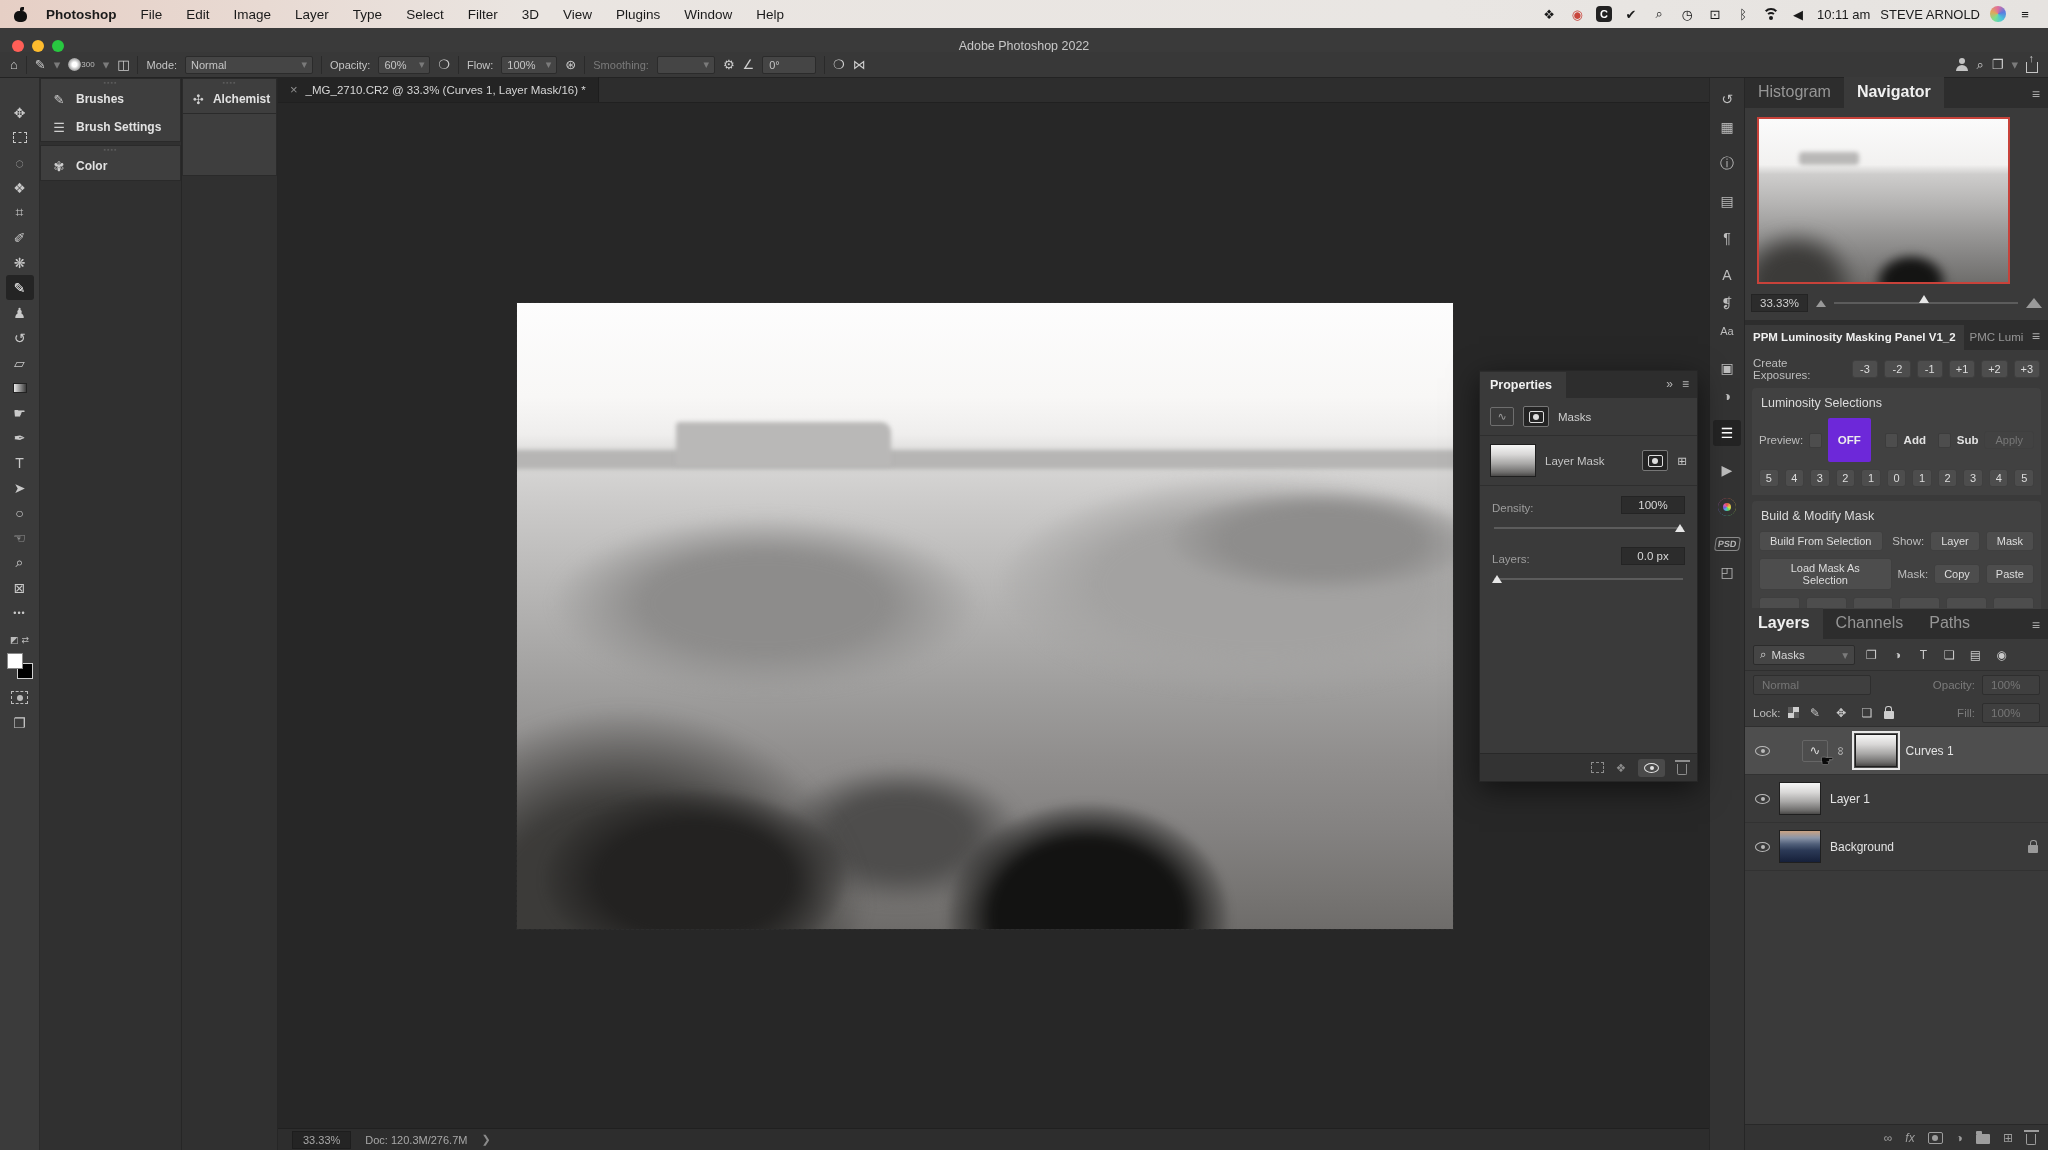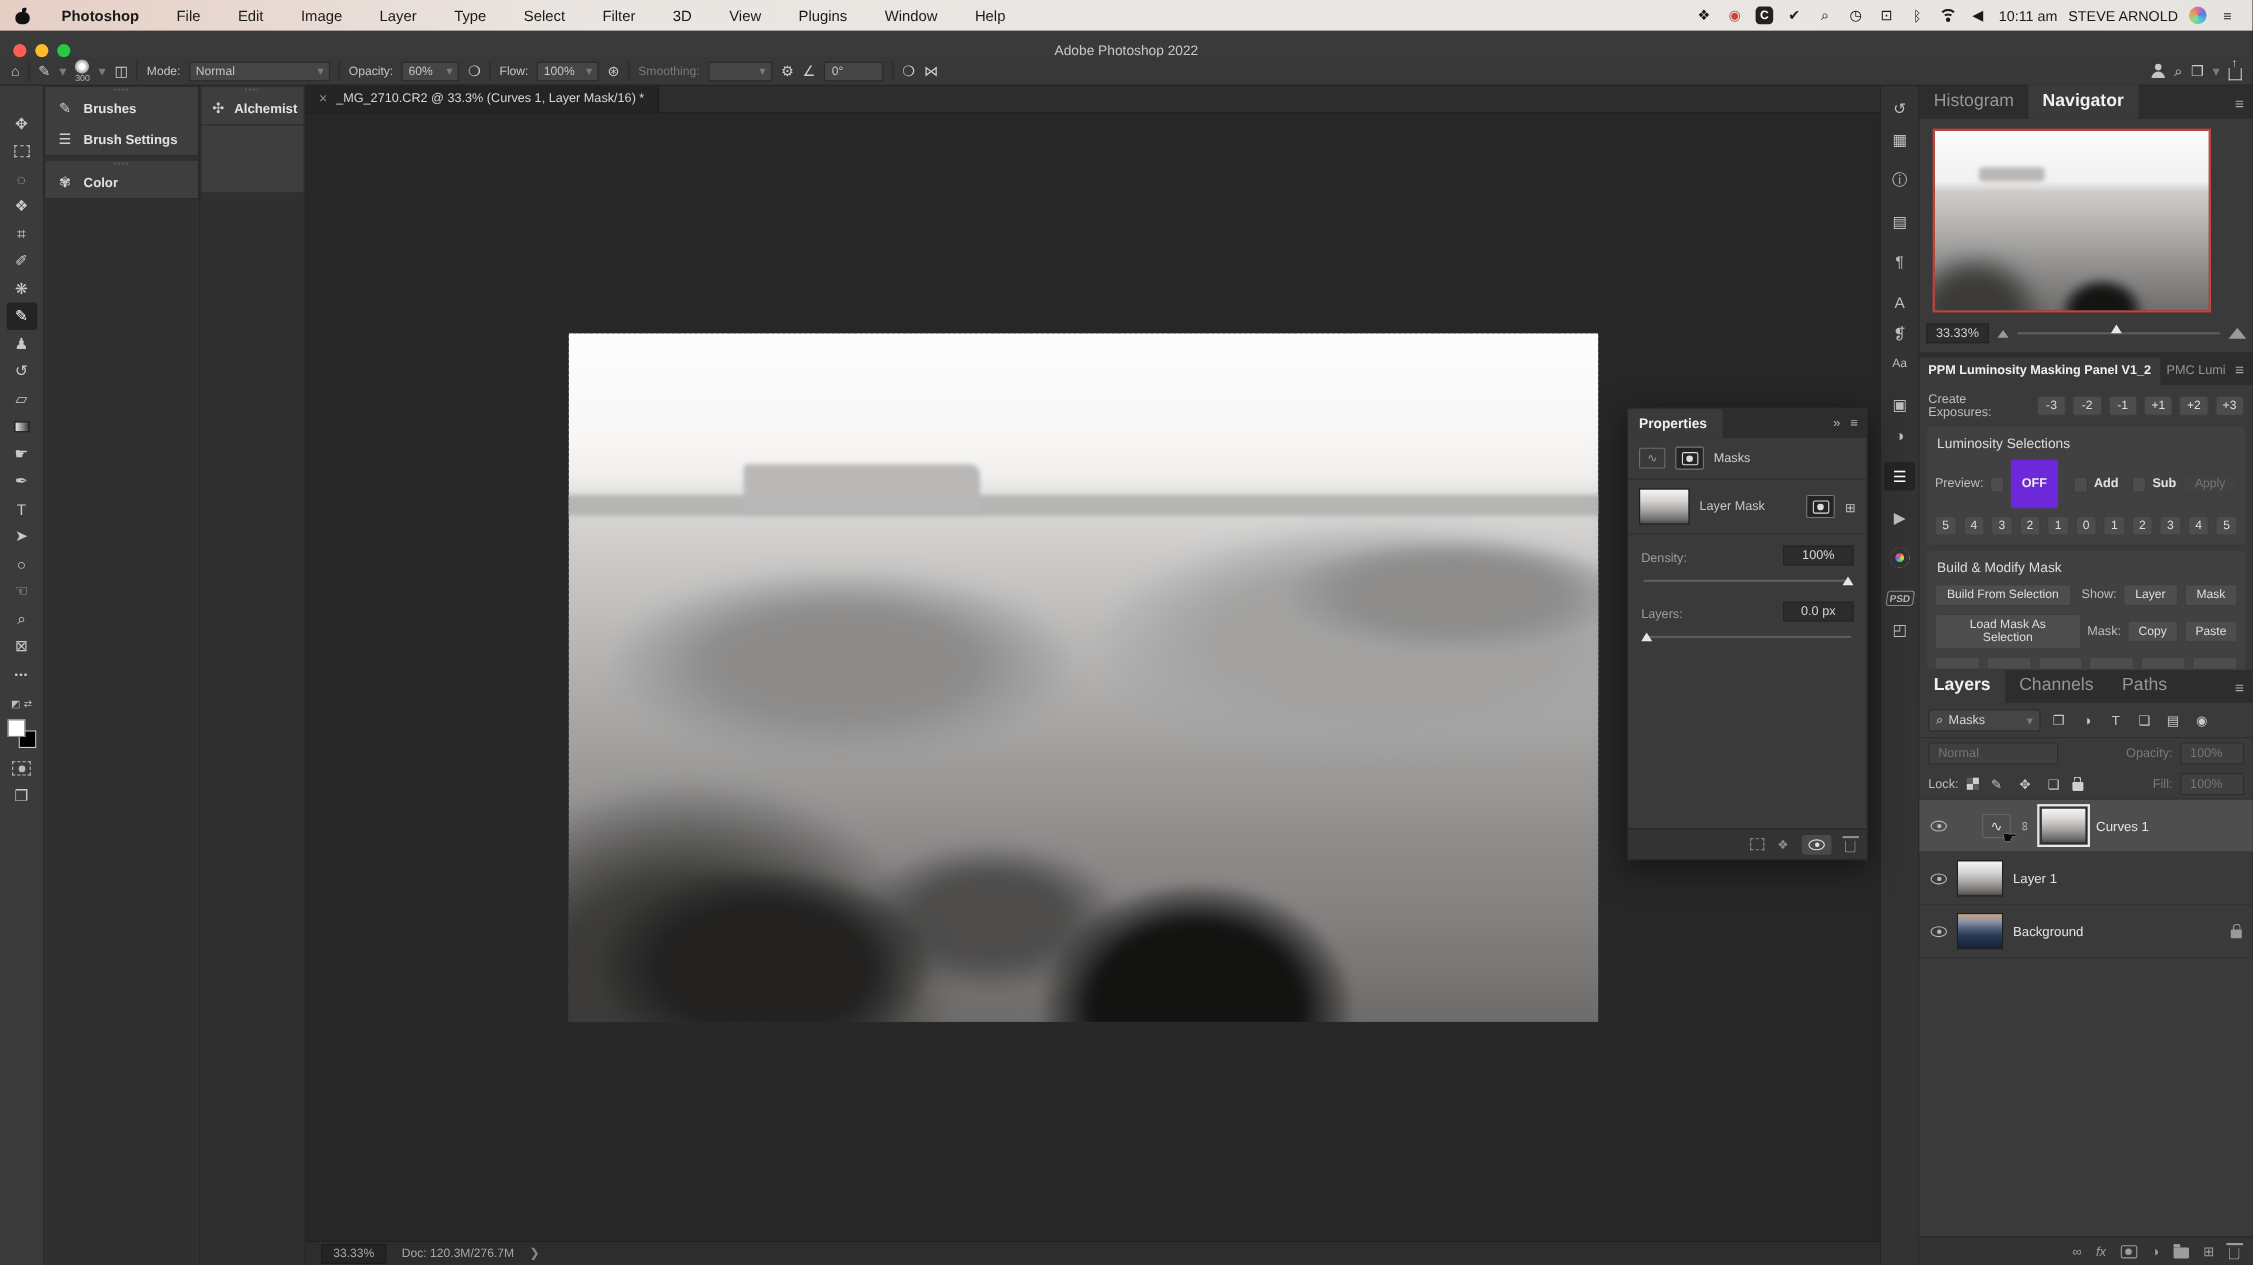--- a/index.html
+++ b/index.html
@@ -9,21 +9,21 @@
     font-family:"Liberation Sans","DejaVu Sans",sans-serif;
     font-size:12px; color:#cfcfcf; background:#272727;
     -webkit-font-smoothing:antialiased;
   }
   
   #menubar {
     position:absolute; top:0; left:0; right:0; height:28px;
     background:linear-gradient(90deg,#e6cfc5,#eae5e1 26%,#e9e6e3 70%,#e6e3e0);
     display:flex; align-items:center; color:#1a1a1a; font-size:13.5px;
   }
-  .mb-left { display:flex; align-items:center; gap:12px; padding-left:14px; }
+  .mb-left { display:flex; align-items:center; gap:2px; padding-left:14px; }
   .mb-item { padding:4px 11px; white-space:nowrap; }
   .mb-app { font-weight:bold; }
   .mb-right { margin-left:auto; display:flex; align-items:center; gap:10px; padding-right:14px; font-size:13px; }
   .mb-ic { width:18px; text-align:center; font-size:13px; }
   .apple { width:13px; height:15px; position:relative; margin-right:6px; }
   .apple::before { content:""; position:absolute; bottom:0; left:0; width:13px; height:11px; background:#111; border-radius:5px; }
   .apple::after { content:""; position:absolute; top:0; left:6px; width:4px; height:4px; background:#111; border-radius:50% 0; }
   .dotapp { color:#c9453c; }
   .boxapp { background:#222; color:#fff; border-radius:4px; width:16px; height:16px; line-height:16px; text-align:center; font-size:11px; font-weight:bold; }
   .wifi { position:relative; width:17px; height:12px; }
@@ -44,21 +44,21 @@
   #optionsbar {
     position:absolute; top:52px; left:0; right:0; height:26px; background:#383838;
     border-bottom:1px solid #232323; display:flex; align-items:center; gap:8px;
     padding:0 10px; font-size:11px; color:#c5c5c5;
   }
   .ob-sep { width:1px; height:18px; background:#2a2a2a; }
   .ob-ic { font-size:13px; color:#cfcfcf; }
   .ob-select { display:flex; align-items:center; gap:6px; background:#454545; border:1px solid #2b2b2b; border-radius:2px; padding:1px 5px; height:18px; }
   .ob-field { background:#454545; border:1px solid #2b2b2b; border-radius:2px; padding:1px 6px; height:18px; display:flex; align-items:center; }
   .dim { color:#7b7b7b; }
-  .brushtip { display:flex; flex-direction:column; align-items:center; line-height:1; }
+  .brushtip { display:flex; align-items:center; line-height:1; }
   .brushdot { width:13px; height:13px; border-radius:50%; background:radial-gradient(circle,#fff 0 25%,#9a9a9a 70%,transparent 75%); }
   .brushsize { font-size:8px; color:#bbb; margin-top:1px; }
   .person { position:relative; width:14px; height:13px; }
   .person::before { content:""; position:absolute; top:0; left:4px; width:6px; height:6px; border-radius:50%; background:#c5c5c5; }
   .person::after { content:""; position:absolute; bottom:0; left:1px; width:12px; height:6px; border-radius:6px 6px 0 0; background:#c5c5c5; }
   .share { width:12px; height:11px; border:1.5px solid #c5c5c5; border-top:none; position:relative; margin-top:5px; }
   .share::before { content:"↑"; position:absolute; top:-10px; left:1.5px; color:#c5c5c5; font-size:11px; }
   
   #main { position:absolute; top:78px; left:0; right:0; bottom:0; display:flex; }
   

